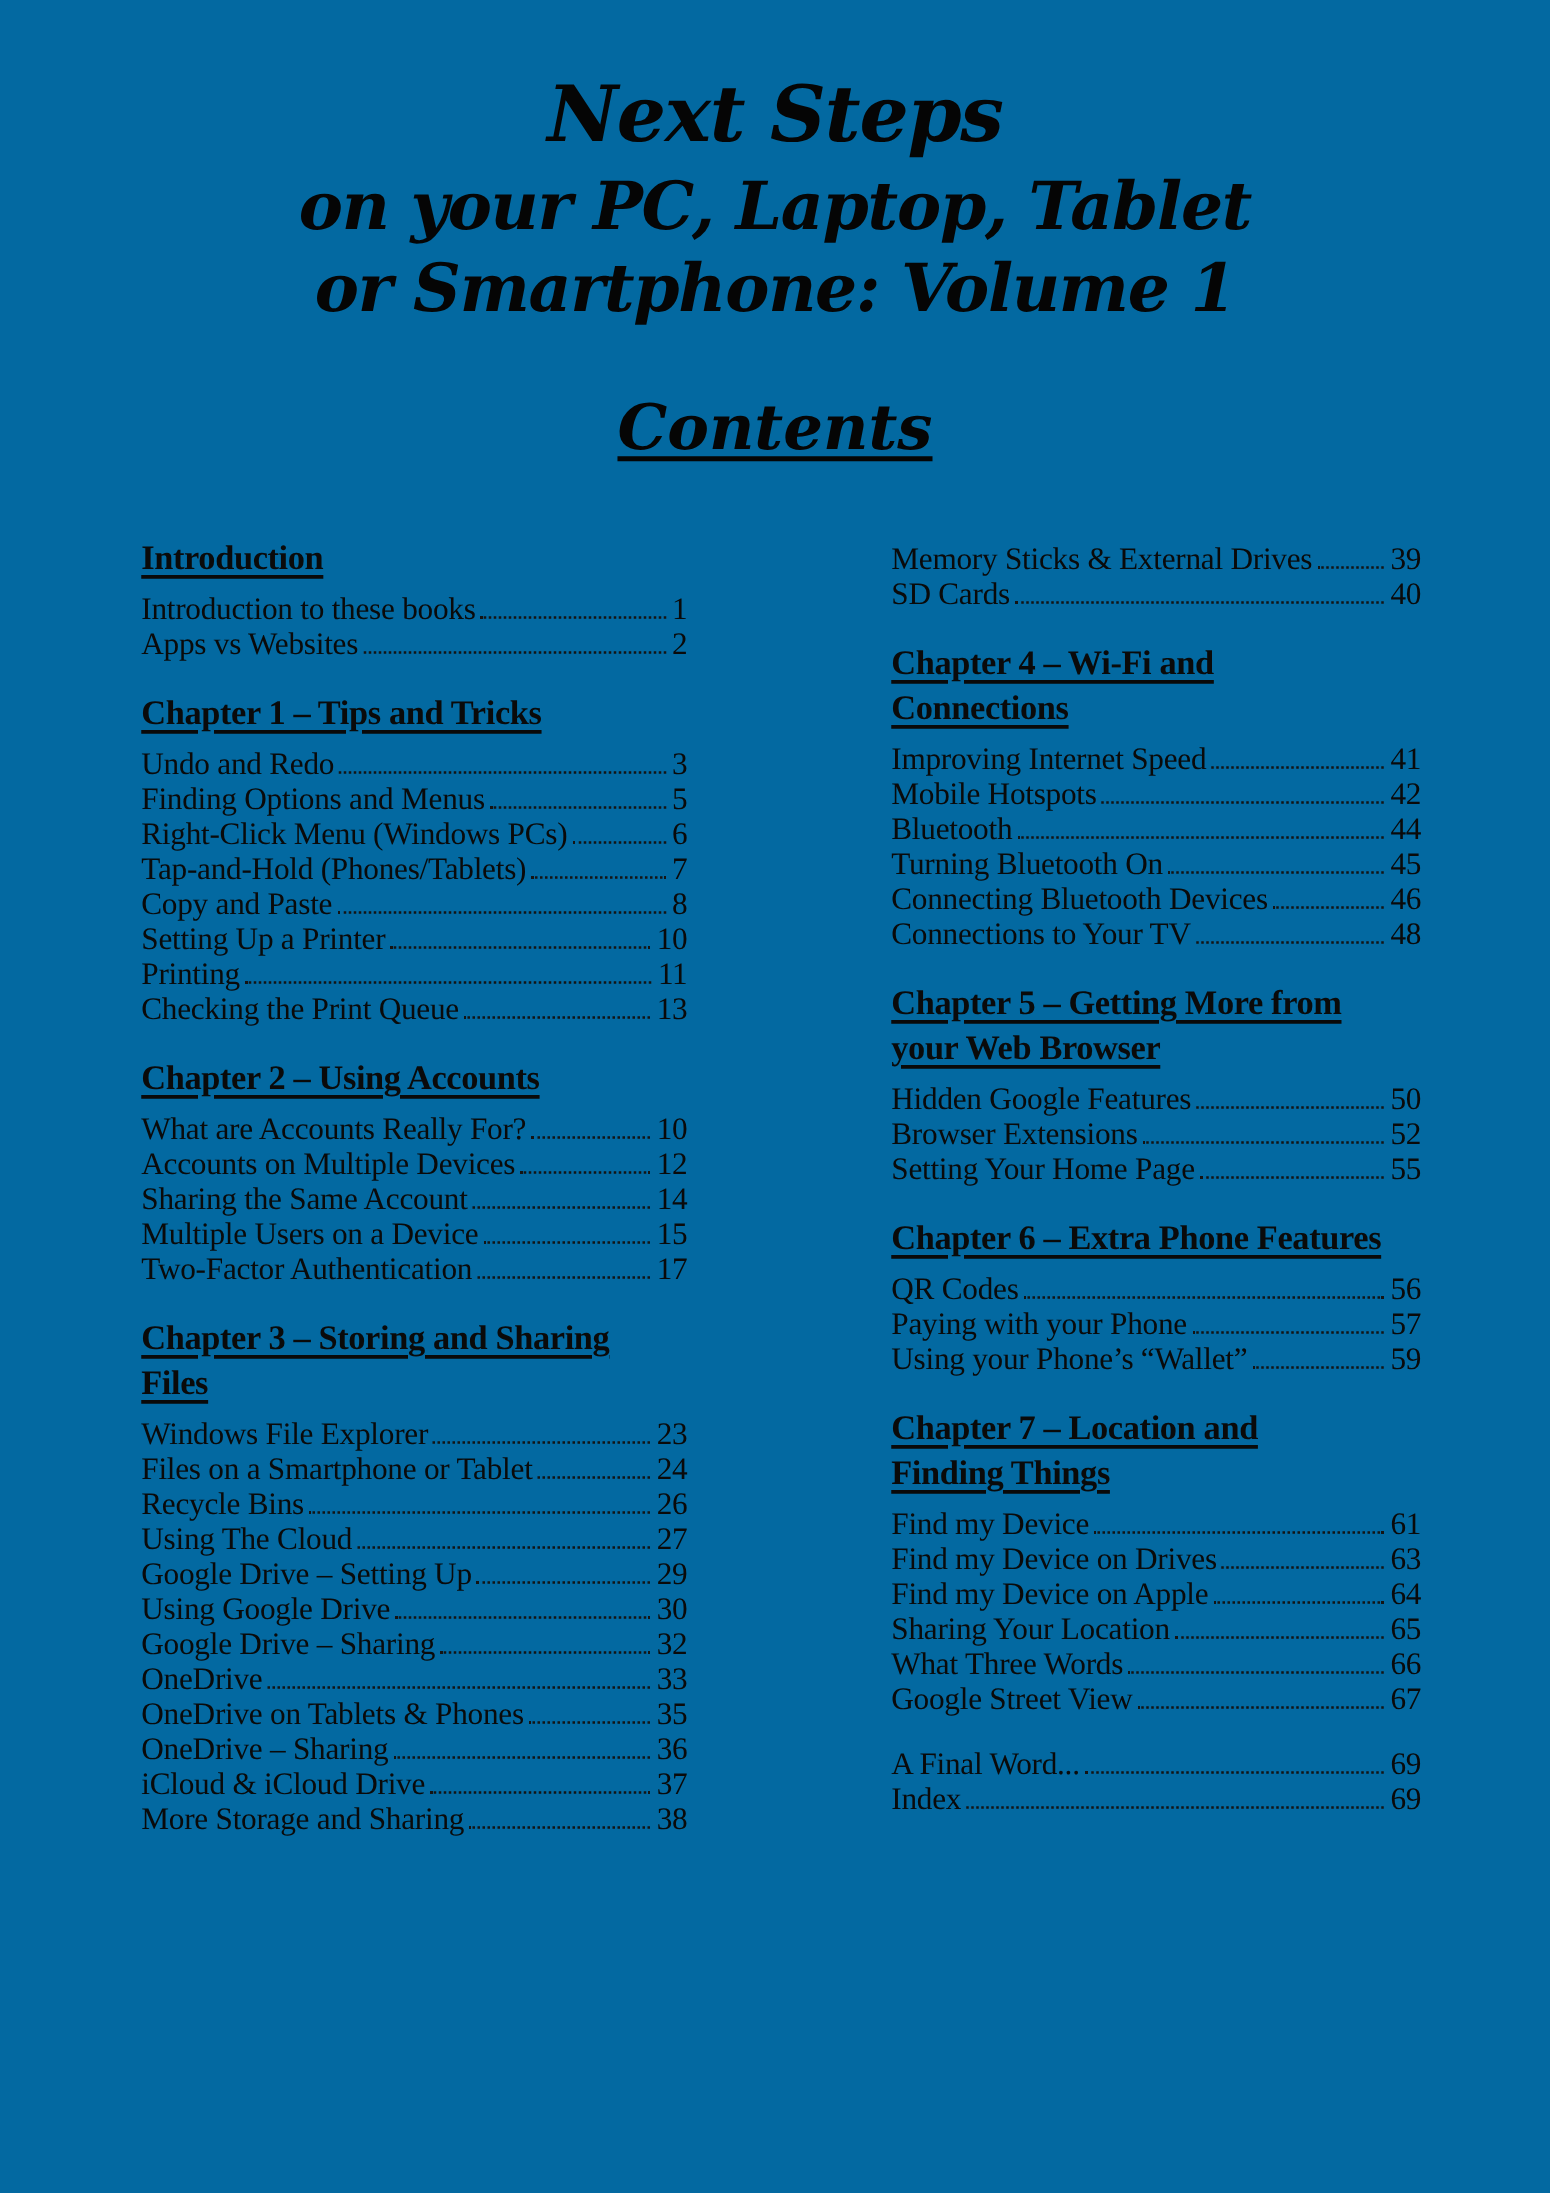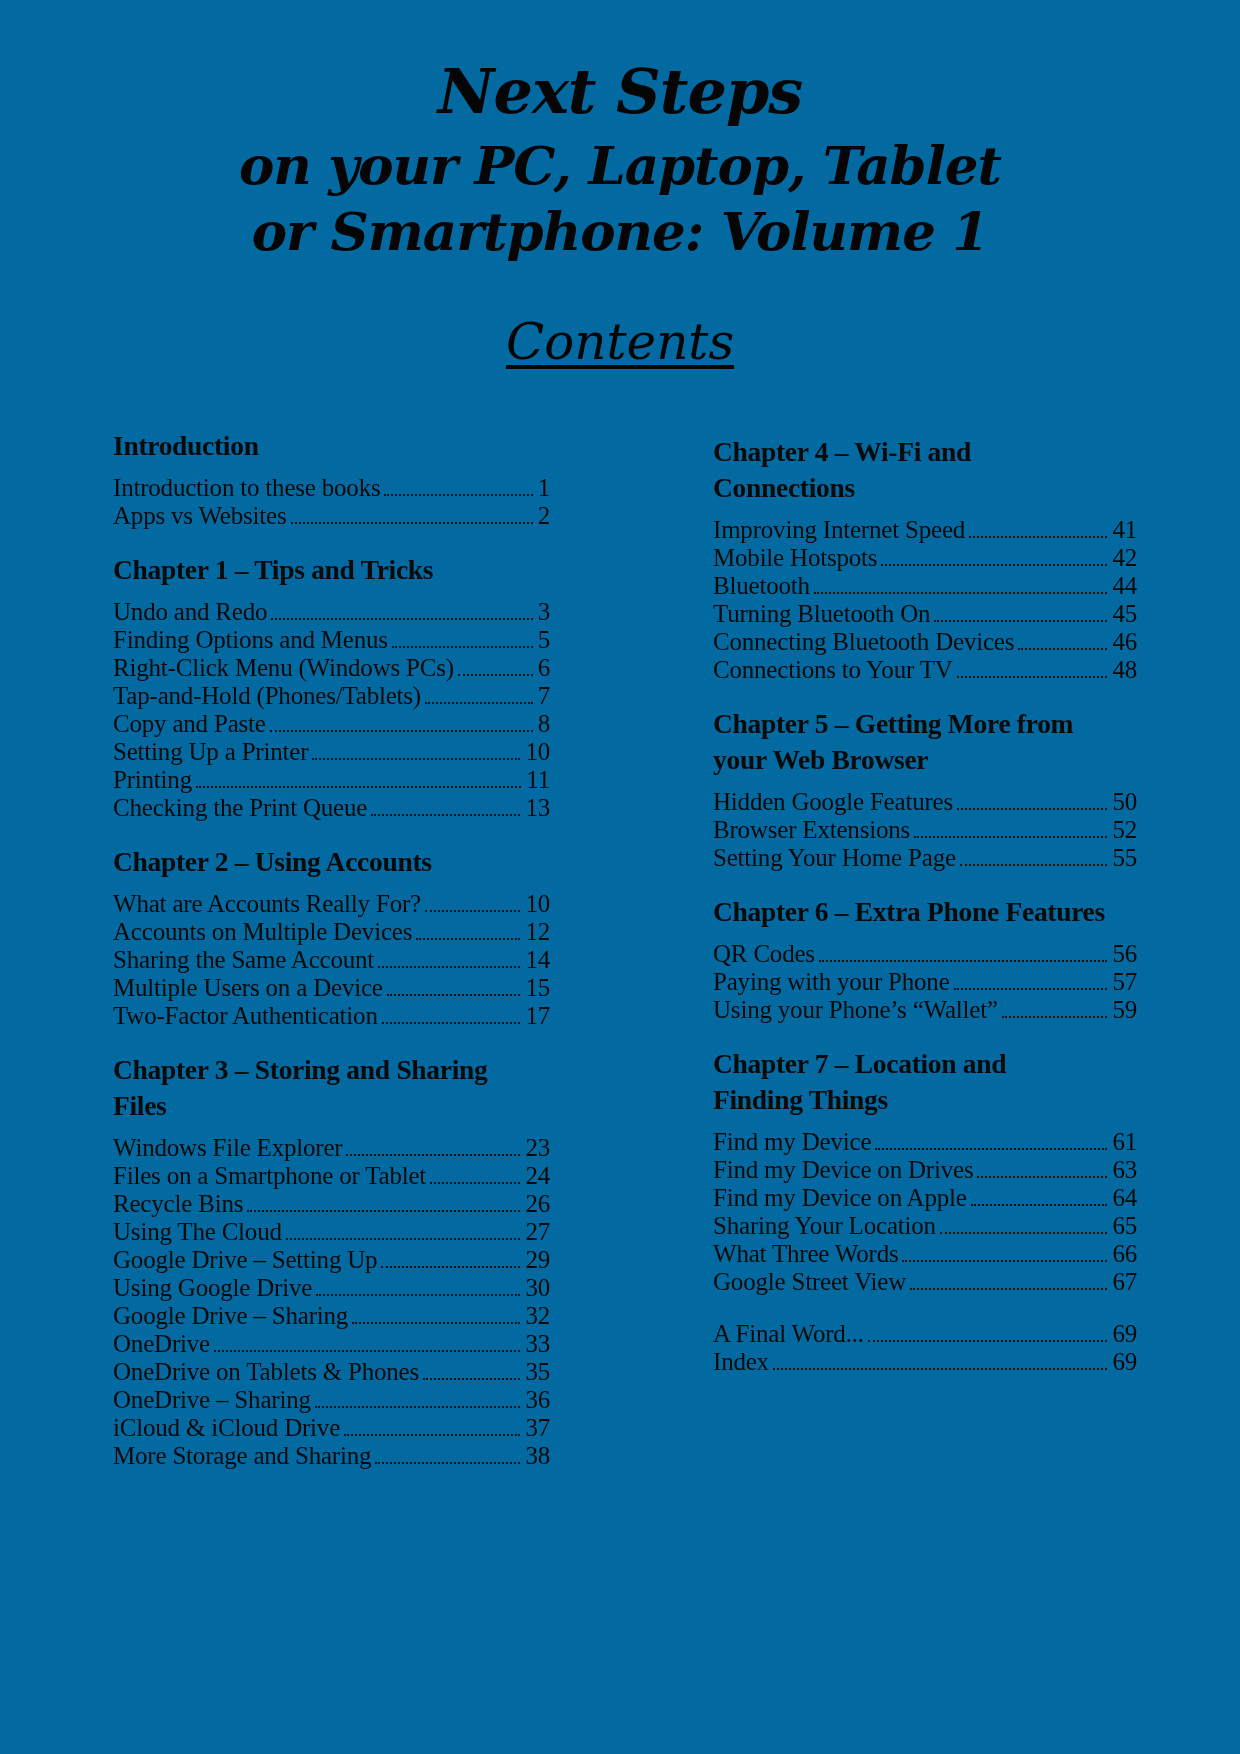--- a/index.html
+++ b/index.html
@@ -15,21 +15,21 @@
     font-family:"DejaVu Serif", serif;
     font-weight:bold;font-style:italic;
     color:#050505;
   }
   .title-line-1{font-size:62px;line-height:80px;letter-spacing:-1px;}
   .title-line-2,.title-line-3{font-size:53px;line-height:66px;letter-spacing:-1px;}
   .contents-heading{
     text-align:center;
     margin-top:50px;
     font-family:"DejaVu Serif", serif;
-    font-weight:normal;font-style:italic;
+    font-weight:bold;font-style:italic;
     font-size:50px;line-height:56px;
     color:#050505;
   }
   .contents-heading span{
     text-decoration:underline;
     text-decoration-thickness:4px;
     text-underline-offset:6px;
   }
   
   .toc{
@@ -47,20 +47,21 @@
   .toc-section.gap-top{margin-top:24px;}
   .sec-heading{
     margin:0 0 10px 0;
     font-size:27.5px;line-height:36px;
     font-weight:bold;
     letter-spacing:-0.3px;
     white-space:nowrap;
   }
   .heading-line{
     display:block;
+    text-decoration:underline;
     text-decoration-thickness:2.5px;
     text-underline-offset:5px;
   }
   .toc-row{
     display:flex;
     align-items:baseline;
     font-size:25px;line-height:28px;
     letter-spacing:-0.2px;
   }
   .toc-title{white-space:nowrap;}
@@ -240,20 +241,32 @@
           </div>
           <div class="toc-row">
             <span class="toc-title">More Storage and Sharing</span>
             <span class="leader"></span>
             <span class="toc-page">38</span>
           </div>
         </section>
       </div>
     <div class="toc-col toc-col-right">
         <section class="toc-section">
+          <div class="toc-row">
+            <span class="toc-title">Memory Sticks &amp; External Drives</span>
+            <span class="leader"></span>
+            <span class="toc-page">39</span>
+          </div>
+          <div class="toc-row">
+            <span class="toc-title">SD Cards</span>
+            <span class="leader"></span>
+            <span class="toc-page">40</span>
+          </div>
+        </section>
+        <section class="toc-section">
           <h2 class="sec-heading">
             <span class="heading-line">Chapter 4 – Wi-Fi and</span>
             <span class="heading-line">Connections</span>
           </h2>
           <div class="toc-row">
             <span class="toc-title">Improving Internet Speed</span>
             <span class="leader"></span>
             <span class="toc-page">41</span>
           </div>
           <div class="toc-row">

